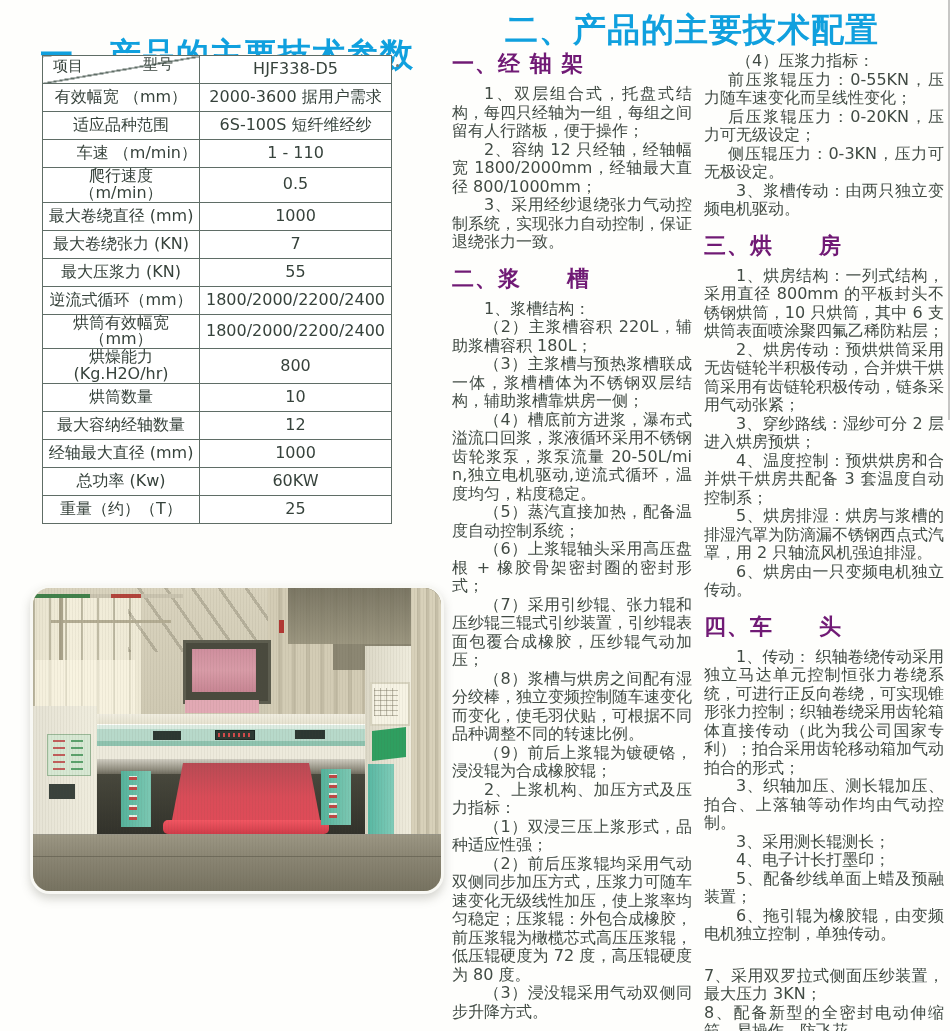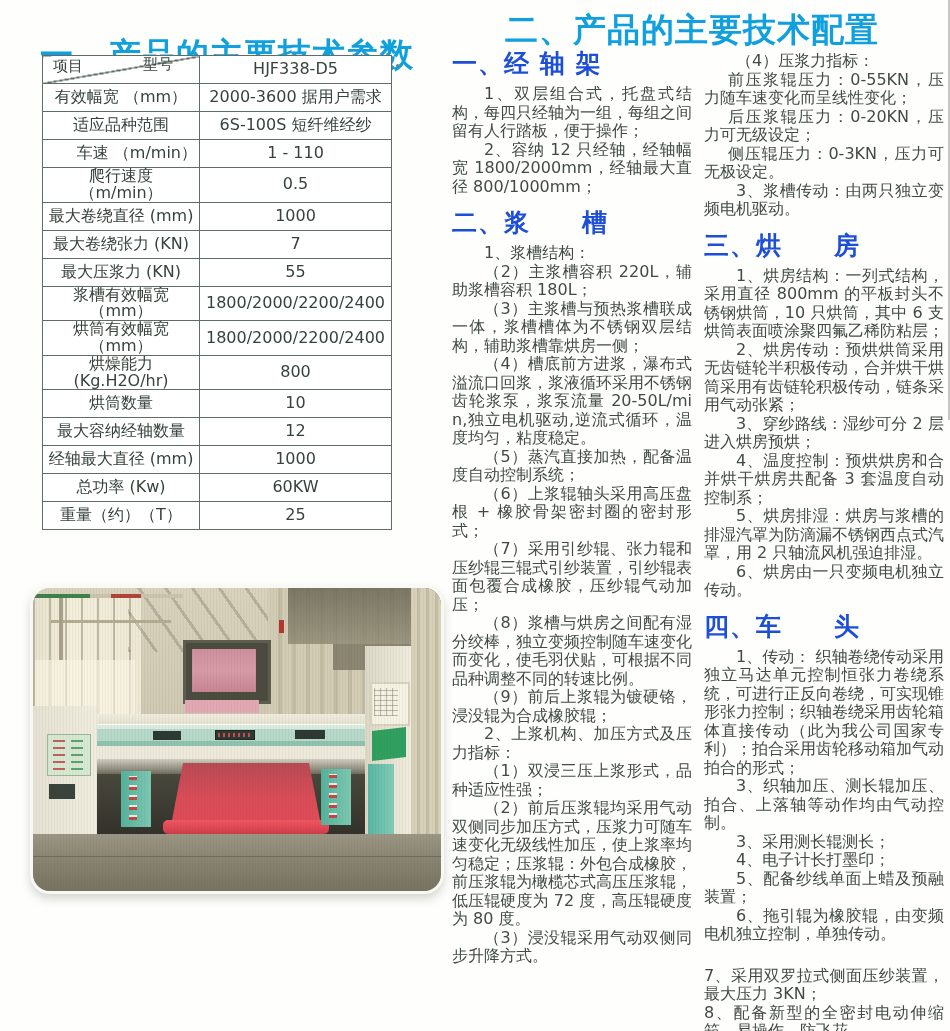--- a/index.html
+++ b/index.html
@@ -36,21 +36,21 @@
 
   
   .col{position:absolute;top:52px;width:240px;text-align:justify;}
   #col-1{left:452px;}
   #col-2{left:704px;}
   .para{
     font-size:16px;line-height:18.5px;color:#414b44;
     text-indent:2em;word-break:break-all;
   }
   .sec-heading{
-    font-size:25px;line-height:24px;font-weight:bold;color:#1d4ed8;
+    font-size:22px;line-height:24px;font-weight:bold;color:#701a75;
     letter-spacing:1px;margin:15px 0 9px;text-indent:0;text-align:left;
     white-space:nowrap;
   }
   .col .sec-heading:first-child{margin-top:0;}
 
   
   .photo{
     position:absolute;left:30px;top:585px;width:408px;height:303px;
     border-radius:20px;overflow:hidden;background:#cdc6af;
     border:3px solid #f8f8f4;
@@ -99,21 +99,21 @@
         </tr>
         <tr>
           <td class="lbl" style="width: 152px;">最大卷绕张力 (KN)</td>
           <td class="val">7</td>
         </tr>
         <tr>
           <td class="lbl" style="width: 152px;">最大压浆力 (KN)</td>
           <td class="val">55</td>
         </tr>
         <tr>
-          <td class="lbl" style="width: 152px;">浆槽有效幅宽（mm）</td>
+          <td class="lbl" style="width: 152px;">逆流式循环（mm）</td>
           <td class="val">1800/2000/2200/2400</td>
         </tr>
         <tr>
           <td class="lbl" style="width: 152px;">烘筒有效幅宽 （mm）</td>
           <td class="val">1800/2000/2200/2400</td>
         </tr>
         <tr>
           <td class="lbl" style="width: 152px;">烘燥能力 (Kg.H2O/hr)</td>
           <td class="val">800</td>
         </tr>
@@ -185,20 +185,21 @@
   <div style="left:378px;top:0;width:30px;height:252px;background:repeating-linear-gradient(90deg,#d8d1ba 0 6px,#c5bea7 6px 9px);"></div>
   <div style="left:0;top:246px;width:408px;height:57px;background:linear-gradient(180deg,#9b9683 0%,#8a8573 40%,#767260 100%);border-top:1px solid rgba(255,255,255,.25);"></div>
   <div style="left:0;top:268px;width:408px;height:1px;background:rgba(60,58,45,.35);"></div>
   <div style="left:0;top:0;width:408px;height:303px;background:repeating-linear-gradient(90deg,rgba(80,75,55,.06) 0 1px,transparent 1px 3px);"></div>
 </div>
 
 <div id="col-1" class="col">
     <div class="sec-heading">一、经 轴 架</div>
     <div class="para">1、双层组合式，托盘式结构，每四只经轴为一组，每组之间留有人行踏板，便于操作；</div>
     <div class="para">2、容纳 12 只经轴，经轴幅宽 1800/2000mm，经轴最大直径 800/1000mm；</div>
+    <div class="para">3、采用经纱退绕张力气动控制系统，实现张力自动控制，保证退绕张力一致。</div>
     <div class="sec-heading">二、浆　　槽</div>
     <div class="para">1、浆槽结构：</div>
     <div class="para">（2）主浆槽容积 220L，辅助浆槽容积 180L；</div>
     <div class="para">（3）主浆槽与预热浆槽联成一体，浆槽槽体为不锈钢双层结构，辅助浆槽靠烘房一侧；</div>
     <div class="para">（4）槽底前方进浆，瀑布式溢流口回浆，浆液循环采用不锈钢齿轮浆泵，浆泵流量 20-50L/min,独立电机驱动,逆流式循环，温度均匀，粘度稳定。</div>
     <div class="para">（5）蒸汽直接加热，配备温度自动控制系统；</div>
     <div class="para">（6）上浆辊轴头采用高压盘根 + 橡胶骨架密封圈的密封形式；</div>
     <div class="para">（7）采用引纱辊、张力辊和压纱辊三辊式引纱装置，引纱辊表面包覆合成橡胶，压纱辊气动加压；</div>
     <div class="para">（8）浆槽与烘房之间配有湿分绞棒，独立变频控制随车速变化而变化，使毛羽伏贴，可根据不同品种调整不同的转速比例。</div>
     <div class="para">（9）前后上浆辊为镀硬铬，浸没辊为合成橡胶辊；</div>

